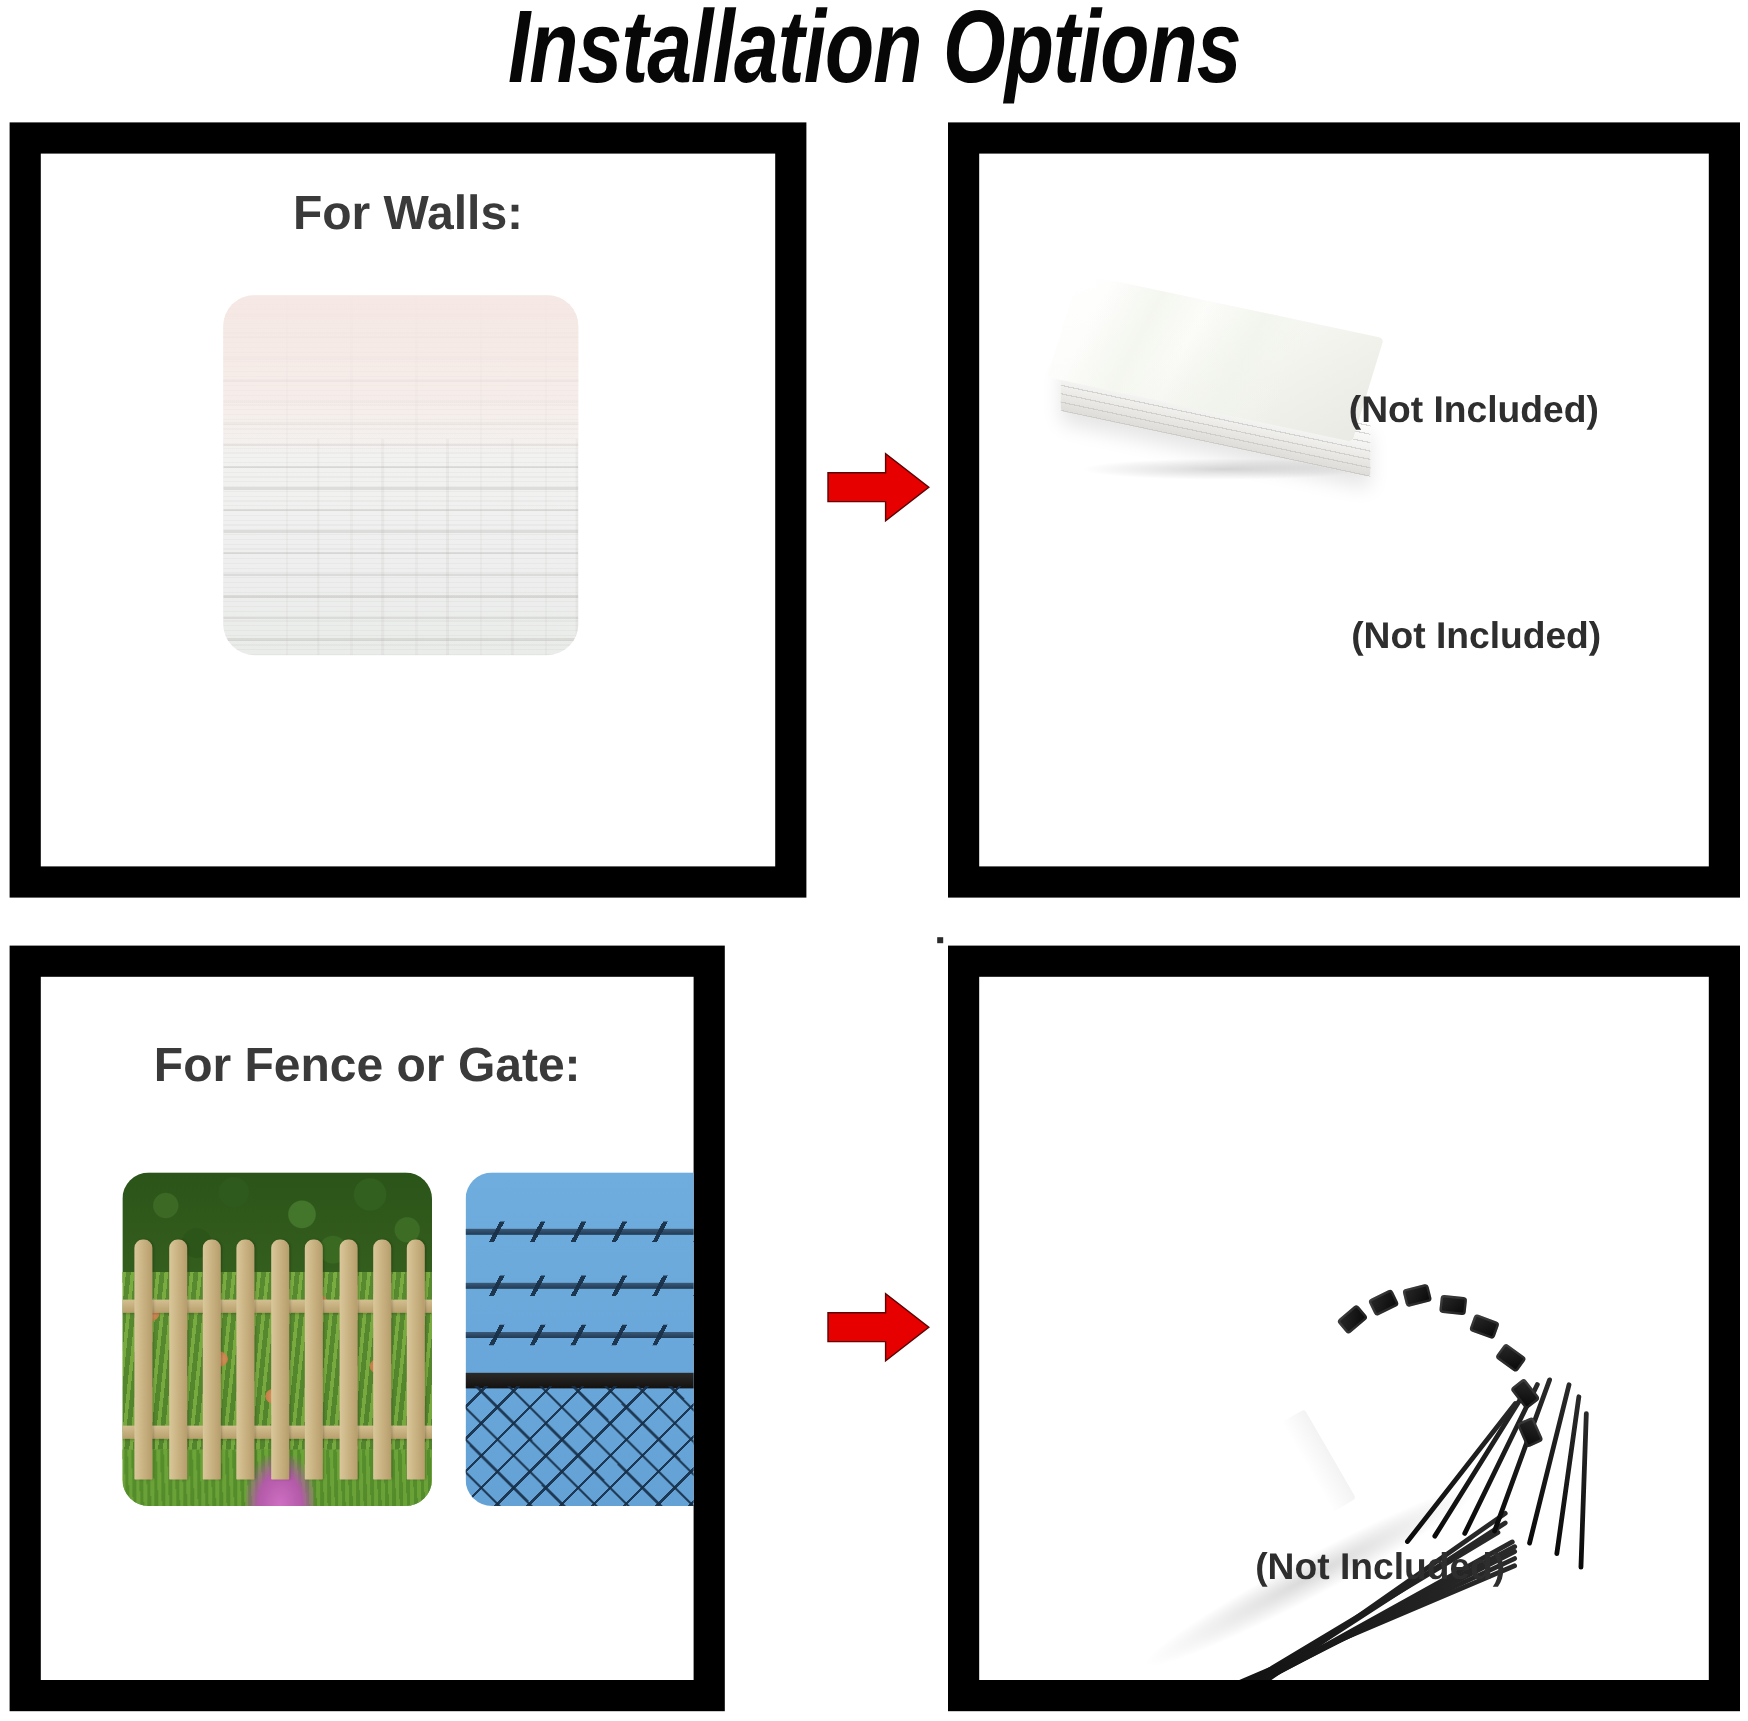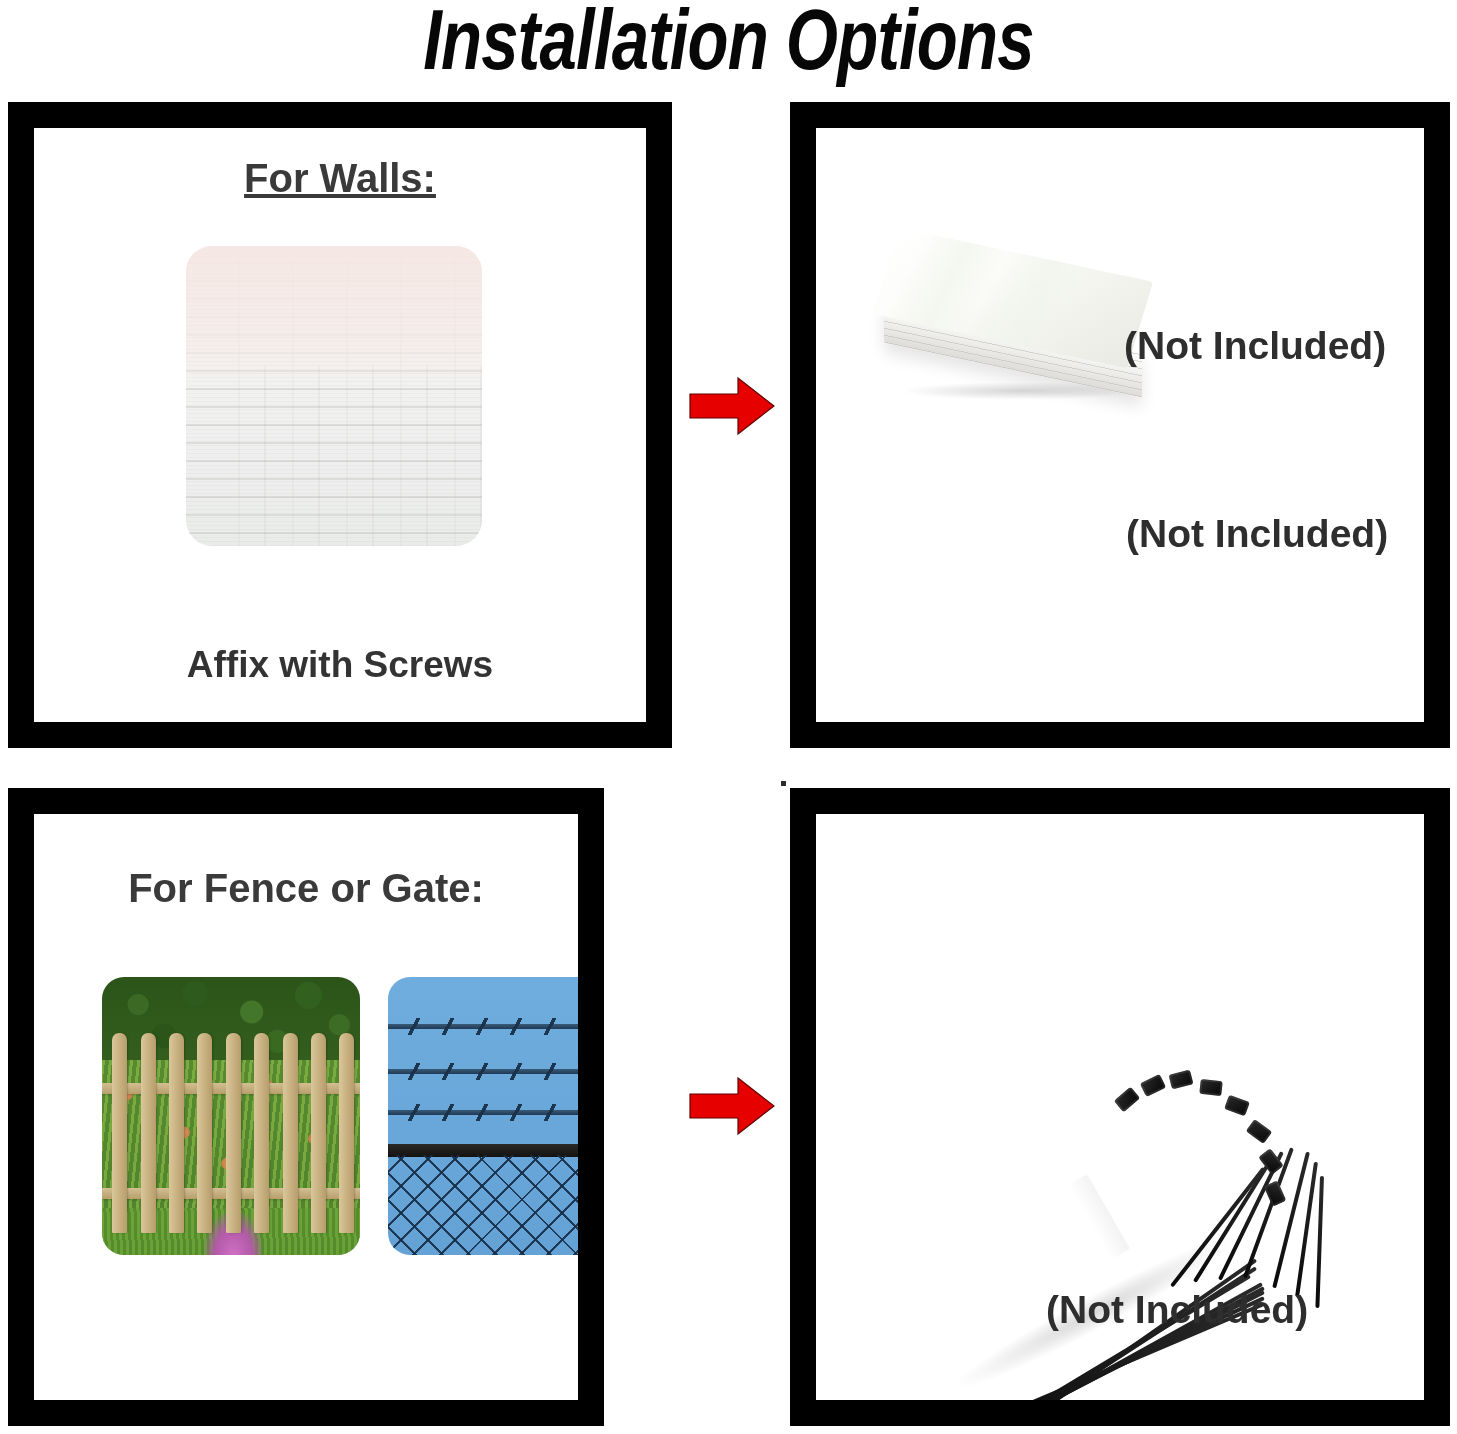--- a/index.html
+++ b/index.html
@@ -47,21 +47,21 @@
   #panel-fence-hw   { left:790px; top:788px;  width:660px; height:638px; }
 
   .panel-heading{
     position:absolute; left:0; width:100%;
     text-align:center;
     font-weight:bold;
     color:#3a3a3a;
     font-size:40px;
     letter-spacing:0px;
   }
-  #walls-heading { top:28px;text-decoration:underline; }
+  #walls-heading { top:28px; }
   #fence-heading { top:52px; }
 
   .panel-caption{
     position:absolute; left:0; width:100%;
     text-align:center;
     font-weight:bold;
     color:#333333;
     font-size:37px;
     line-height:1.42;
   }
@@ -162,21 +162,21 @@
   .screw{ position:absolute; transform-origin:left center; }
 
   #screw-upper{ left:848px; top:472px; transform:rotate(17deg); }
 
   #screw-lower{ left:918px; top:570px; transform:rotate(-19deg); }
 
   .note-text{
     position:absolute;
     font-weight:bold;
     color:#2e2e2e;
-    font-size:39px;
+    font-size:31px;
     white-space:nowrap;
   }
   #tape-note  { left:1124px; top:324px; }
   #screw-note { left:1126px; top:512px; }
   #zipties-note{ left:1046px; top:1288px; }
 
   
   .photo{
     position:absolute;
     border-radius:22px;
@@ -314,21 +314,20 @@
     <div class="panel-heading" id="walls-heading">For Walls:</div>
 
     <div id="wall-swatch">
       <div class="brick-rows"></div>
       <div class="brick-rows alt"></div>
       <div class="grain"></div>
       <div class="topwash"></div>
     </div>
 
     <div class="panel-caption" id="walls-caption">
-      <div>Affix with Screws</div>
     </div>
 
   </div>
 </div>
 
 <div class="arrow-right" id="arrow-walls">
   <svg viewBox="0 0 88 60" aria-hidden="true">
     <polygon points="2,18 50,18 50,2 86,30 50,58 50,42 2,42" fill="#E60000" stroke="#5d0505" stroke-width="1.2"></polygon>
   </svg>
 </div>

